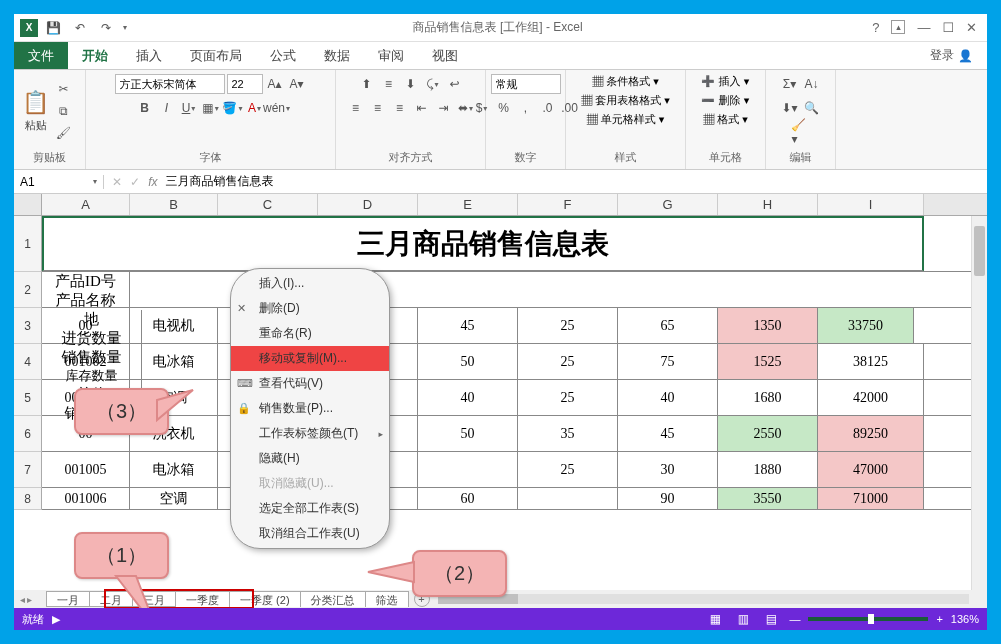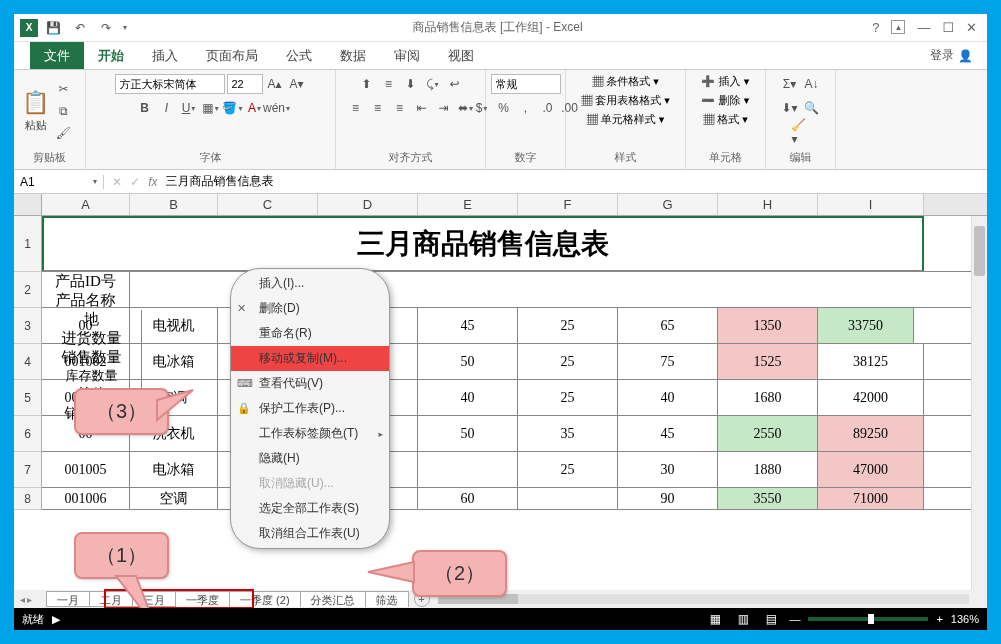--- a/index.html
+++ b/index.html
@@ -3,21 +3,21 @@
 <meta charset="utf-8">
 <style>
 * { box-sizing: border-box; margin: 0; padding: 0; font-family: "Microsoft YaHei", sans-serif; }
 body { background: #00a2e8; width: 1001px; height: 644px; overflow: hidden; position: relative; }
 .app-frame { position: absolute; top: 14px; left: 14px; right: 14px; bottom: 14px; background: #fff; display: flex; flex-direction: column; }
 .titlebar { height: 28px; background: #fff; display: flex; align-items: center; font-size: 12px; color: #555; border-bottom: 1px solid #e0e0e0; }
 .qat { display: flex; align-items: center; gap: 6px; padding: 0 6px; }
 .title-text { flex: 1; text-align: center; color: #666; }
 .win-btns { display: flex; gap: 12px; padding: 0 10px; }
 .win-btns span { cursor: pointer; color: #666; font-size: 13px; }
-.tabs-row { height: 28px; background: #fff; display: flex; align-items: center; font-size: 13px; border-bottom: 1px solid #ccc; padding-left: 16px; }
+.tabs-row { height: 28px; background: #fff; display: flex; align-items: center; font-size: 13px; border-bottom: 1px solid #ccc; }
 .tab { padding: 0 14px; height: 100%; display: flex; align-items: center; color: #444; cursor: pointer; }
 .tab.file { background: #217346; color: #fff; }
 .tab.active { color: #217346; font-weight: bold; }
 .tabs-spacer { flex: 1; }
 .login { padding: 0 14px; font-size: 12px; color: #555; display:flex; align-items:center; gap:4px;}
 .ribbon { height: 100px; background: #f7f7f7; border-bottom: 1px solid #ccc; display: flex; font-size: 11px; }
 .group { border-right: 1px solid #ddd; display: flex; flex-direction: column; padding: 4px 8px; }
 .group-body { flex: 1; display: flex; align-items: center; gap: 4px; }
 .group-label { text-align: center; color: #666; font-size: 11px; padding-top: 2px; }
 .big-btn { display: flex; flex-direction: column; align-items: center; font-size: 11px; color: #444; gap: 2px; }
@@ -49,21 +49,21 @@
 .scrollbar-v { position: absolute; right: 0; top: 22px; bottom: 18px; width: 16px; background: #f0f0f0; border-left: 1px solid #ddd; }
 .scroll-thumb-v { position:absolute; left:2px; right:2px; top:10px; height:50px; background:#c0c0c0; border-radius:2px;}
 .scrollbar-h { position: absolute; left: 0; right: 0; bottom: 0; height: 18px; background: #f0f0f0; display:flex; align-items:center;}
 .sheet-tabs { display: flex; align-items: center; height:100%; gap:0; padding-left:8px;}
 .nav-arrows { display:flex; gap:2px; padding:0 6px; color:#888; font-size:10px;}
 .sheet-tab { padding: 1px 10px; font-size: 11px; border: 1px solid #aaa; border-bottom:none; background: #fff; color:#444; margin-right:-1px; height:16px; line-height:14px;}
 .sheet-tab.sel { border: 2px solid #c00; border-bottom:none; position:relative; z-index:2;}
 .sheet-add { width:16px; height:16px; border:1px solid #aaa; border-radius:50%; display:flex; align-items:center; justify-content:center; font-size:11px; color:#666; margin-left:6px;}
 .h-track { flex:1; margin:0 18px 0 8px; height:10px; background:#e0e0e0; position:relative;}
 .h-thumb { position:absolute; left:0; width:80px; top:0; bottom:0; background:#c0c0c0;}
-.statusbar { height: 22px; background: #000000; color: #fff; display: flex; align-items: center; font-size: 11px; padding: 0 8px; gap:8px;}
+.statusbar { height: 22px; background: #6d28d9; color: #fff; display: flex; align-items: center; font-size: 11px; padding: 0 8px; gap:8px;}
 .status-spacer { flex:1; }
 .zoom-slider { width:120px; height:4px; background:#1a5c38; position:relative;}
 .zoom-thumb { position:absolute; left:60px; top:-3px; width:6px; height:10px; background:#fff;}
 .context-menu { position: absolute; background: #f5f5f5; border: 1px solid #999; box-shadow: 2px 2px 6px rgba(0,0,0,0.3); font-size: 12px; padding: 2px 0; z-index: 50; width: 160px; }
 .menu-item { padding: 4px 24px 4px 28px; color: #333; display:flex; align-items:center; position:relative;}
 .menu-item.highlight { background: #ef4444; }
 .menu-item.sub::after { content:"▸"; position:absolute; right:6px; font-size:9px; color:#666;}
 .menu-icon { position:absolute; left:6px; font-size:11px; color:#666;}
 .callout { position: absolute; background: #f4b4b4; border: 2px solid #d88; border-radius: 8px; padding: 8px 20px; font-size: 20px; font-family: SimSun,serif; color:#333; z-index:60; box-shadow: 1px 1px 3px rgba(0,0,0,0.2);}
 .red-box { position:absolute; border:2px solid #c00; z-index:55; pointer-events:none;}
@@ -377,21 +377,21 @@
         </div>
         <div class="menu-item highlight">
           <span>移动或复制(M)...</span>
         </div>
         <div class="menu-item">
           <span class="menu-icon">⌨</span>
           <span>查看代码(V)</span>
         </div>
         <div class="menu-item">
           <span class="menu-icon">🔒</span>
-          <span>保护工作表(P)...</span>
+          <span>销售数量(P)...</span>
         </div>
         <div class="menu-item sub">
           <span>工作表标签颜色(T)</span>
         </div>
         <div class="menu-item">
           <span>隐藏(H)</span>
         </div>
         <div class="menu-item" style="color: rgb(170, 170, 170);">
           <span>取消隐藏(U)...</span>
         </div>

